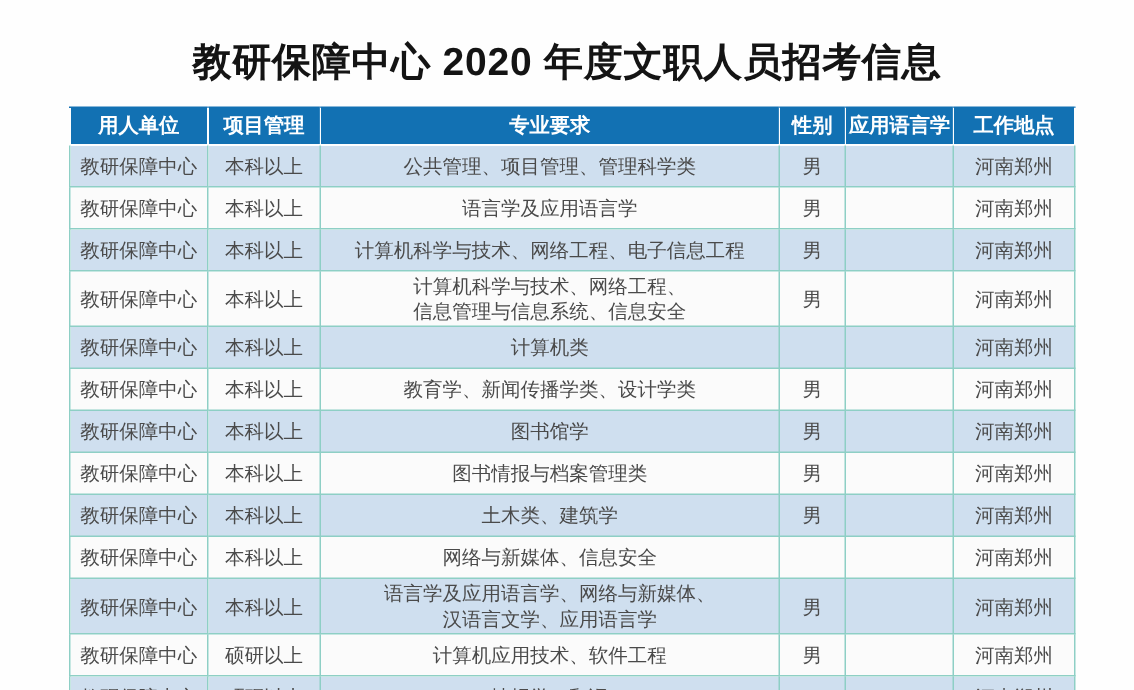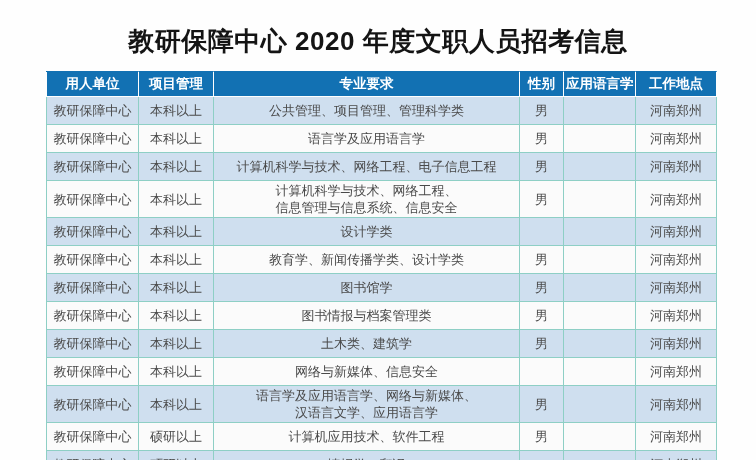--- a/index.html
+++ b/index.html
@@ -128,21 +128,21 @@
       <td>本科以上</td>
       <td>计算机科学与技术、网络工程、
 信息管理与信息系统、信息安全</td>
       <td>男</td>
       <td></td>
       <td>河南郑州</td>
     </tr>
           <tr class="alt">
       <td>教研保障中心</td>
       <td>本科以上</td>
-      <td>设计学类</td>
+      <td>计算机类</td>
       <td></td>
       <td></td>
       <td>河南郑州</td>
     </tr>
           <tr>
       <td>教研保障中心</td>
       <td>本科以上</td>
       <td>教育学、新闻传播学类、设计学类</td>
       <td>男</td>
       <td></td>

